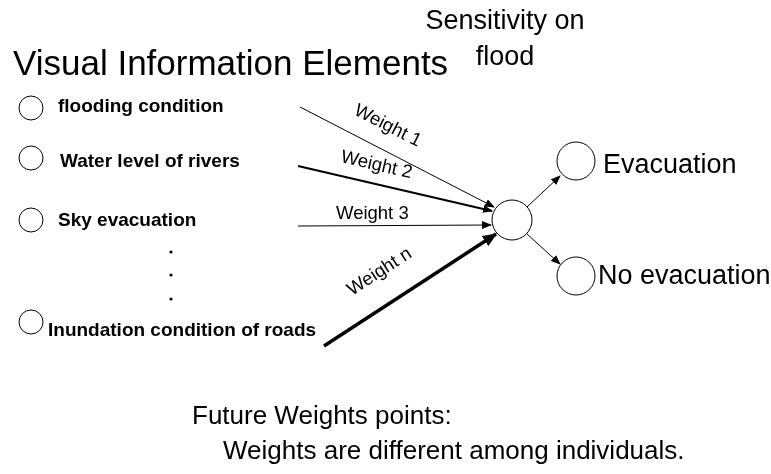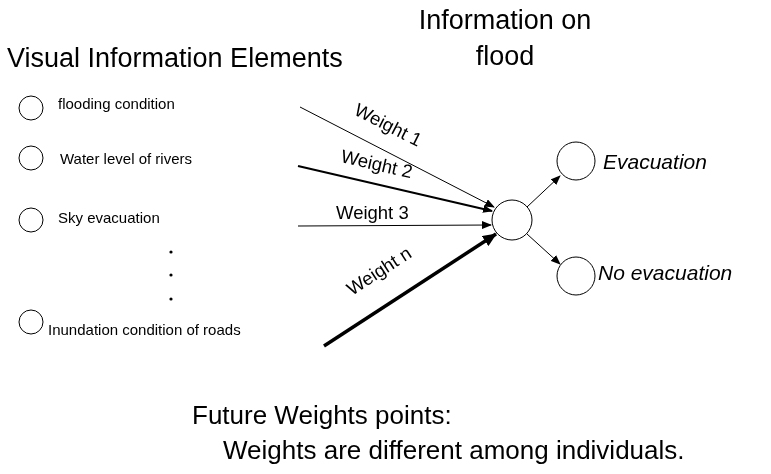--- a/index.html
+++ b/index.html
@@ -1,39 +1,39 @@
 <!DOCTYPE html>
 <html><head>
 <meta charset="utf-8">
 <style>
   html, body { margin: 0; padding: 0; background: #ffffff; }
   body { width: 771px; height: 474px; position: relative; overflow: hidden;
          font-family: "Liberation Sans", sans-serif; color: #000; }
   .txt { position: absolute; white-space: nowrap; line-height: 1; }
-  #title-left { left: 7px; top: 45px; font-size: 27px; text-align: right; }
+  #title-left { left: 13px; top: 45px; font-size: 35px; text-align: right; }
   #title-right { left: 400px; top: 2px; width: 210px; text-align: center; font-size: 27px; line-height: 36px; white-space: normal; }
-  .item { font-size: 15px; }
+  .item { font-size: 19px; font-weight: bold; }
   #item-0 { left: 58px; top: 96px; }
   #item-1 { left: 60px; top: 151px; }
   #item-2 { left: 58px; top: 210px; }
   #item-3 { left: 48px; top: 315px; line-height: 30px; white-space: normal; width: 280px; }
-  .out { font-size: 21px; font-style: italic; }
+  .out { font-size: 27px; }
   #out-0 { left: 603px; top: 151px; }
   #out-1 { left: 598px; top: 262px; }
   #note-head { left: 192px; top: 402px; font-size: 26px; }
   #note-body { left: 223px; top: 437px; font-size: 26px; }
   svg { position: absolute; left: 0; top: 0; }
   .wlabel { font-family: "Liberation Sans", sans-serif; font-size: 18.5px; fill: #000; }
 </style>
 </head>
 <body>
 
 <div id="title-left" class="txt">Visual Information Elements</div>
 <div id="title-right" class="txt">
-  <span>Information on</span><br>
+  <span>Sensitivity on</span><br>
   <span>flood</span><br>
 </div>
 
 <div id="item-0" class="txt item">flooding condition</div>
 <div id="item-1" class="txt item">Water level of rivers</div>
 <div id="item-2" class="txt item">Sky evacuation</div>
 <div id="item-3" class="txt item">Inundation condition of roads</div>
 
 <div id="out-0" class="txt out">Evacuation</div>
 <div id="out-1" class="txt out">No evacuation</div>

